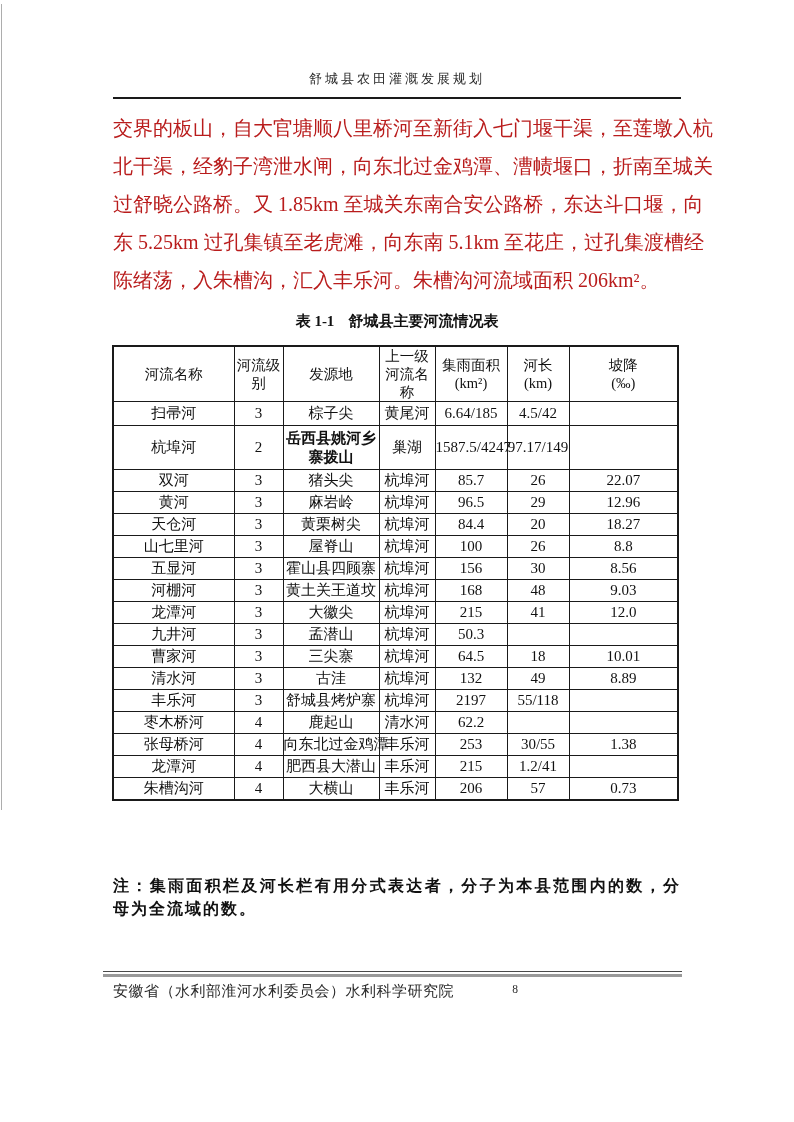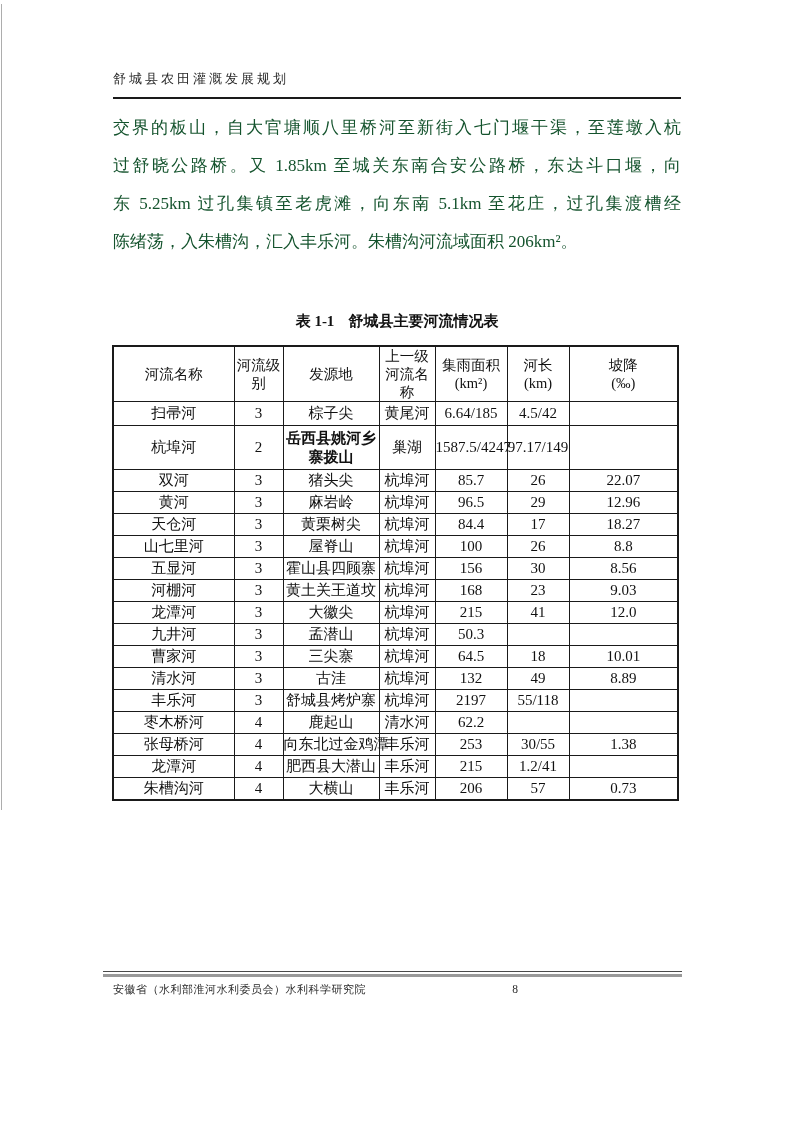--- a/index.html
+++ b/index.html
@@ -10,29 +10,29 @@
     font-family:"Liberation Serif","DejaVu Serif",serif;
     color:#1a1a1a;
     overflow:hidden;
   }
   .edge-line{
     position:absolute;left:1px;top:4px;width:1px;height:806px;
     background:#adadad;
   }
   .header-title{
     position:absolute;top:70px;left:113px;width:568px;
-    text-align:left;font-size:13px;letter-spacing:3px;color:#2a2a2a;
+    text-align:center;font-size:13px;letter-spacing:3px;color:#2a2a2a;
   }
   .header-rule{
     position:absolute;top:97px;left:113px;width:568px;height:0;
     border-top:2px solid #1a1a1a;
   }
   .body-par{
     position:absolute;top:109px;left:113px;width:568px;
-    font-size:17px;color:#14532d;
+    font-size:20px;color:#b91c1c;
   }
   .body-par .pline{
     height:38px;line-height:38px;white-space:nowrap;
     text-align:justify;text-align-last:justify;
   }
   .body-par .pline.last{text-align-last:left;}
   .tbl-caption{
     position:absolute;top:312px;left:113px;width:568px;
     text-align:center;font-weight:bold;font-size:15px;color:#111;
   }
@@ -58,39 +58,40 @@
   .note{
     position:absolute;top:874px;left:113px;width:568px;
     font-size:16px;line-height:23px;letter-spacing:2px;
     font-weight:600;text-align:justify;color:#111;
   }
   .footer-rule{
     position:absolute;top:971px;left:103px;width:579px;height:2px;
     border-top:1px solid #4a4a4a;border-bottom:3px solid #9a9a9a;background:#fff;
   }
   .footer-org{
-    position:absolute;top:982px;left:113px;font-size:11px;color:#2a2a2a;letter-spacing:0.5px;
+    position:absolute;top:982px;left:113px;font-size:15px;color:#2a2a2a;letter-spacing:0.5px;
   }
   .footer-page{
     position:absolute;top:983px;left:505px;width:20px;text-align:center;
     font-size:11.5px;color:#2a2a2a;
   }
 </style>
 </head>
 <body>
 
 <div class="page">
 
   <div class="edge-line"></div>
 
   <div class="header-title">舒城县农田灌溉发展规划</div>
   <div class="header-rule"></div>
 
   <div class="body-par">
     <div class="pline">交界的板山，自大官塘顺八里桥河至新街入七门堰干渠，至莲墩入杭</div>
+    <div class="pline">北干渠，经豹子湾泄水闸，向东北过金鸡潭、漕帻堰口，折南至城关</div>
     <div class="pline">过舒晓公路桥。又 1.85km 至城关东南合安公路桥，东达斗口堰，向</div>
     <div class="pline">东 5.25km 过孔集镇至老虎滩，向东南 5.1km 至花庄，过孔集渡槽经</div>
     <div class="pline last">陈绪荡，入朱槽沟，汇入丰乐河。朱槽沟河流域面积 206km²。</div>
   </div>
 
   <div class="tbl-caption">
     <span class="cap-label">表 1-1</span><span>舒城县主要河流情况表</span>
   </div>
 
   <table class="rivers">
@@ -156,21 +157,21 @@
           <td>96.5</td>
           <td>29</td>
           <td>12.96</td>
         </tr>
         <tr>
           <td>天仓河</td>
           <td>3</td>
           <td>黄栗树尖</td>
           <td>杭埠河</td>
           <td>84.4</td>
-          <td>17</td>
+          <td>20</td>
           <td>18.27</td>
         </tr>
         <tr>
           <td>山七里河</td>
           <td>3</td>
           <td>屋脊山</td>
           <td>杭埠河</td>
           <td>100</td>
           <td>26</td>
           <td>8.8</td>
@@ -183,21 +184,21 @@
           <td>156</td>
           <td>30</td>
           <td>8.56</td>
         </tr>
         <tr>
           <td>河棚河</td>
           <td>3</td>
           <td>黄土关王道坟</td>
           <td>杭埠河</td>
           <td>168</td>
-          <td>23</td>
+          <td>48</td>
           <td>9.03</td>
         </tr>
         <tr>
           <td>龙潭河</td>
           <td>3</td>
           <td>大徽尖</td>
           <td>杭埠河</td>
           <td>215</td>
           <td>41</td>
           <td>12.0</td>
@@ -270,18 +271,19 @@
           <td>4</td>
           <td>大横山</td>
           <td>丰乐河</td>
           <td>206</td>
           <td>57</td>
           <td>0.73</td>
         </tr>
       </tbody>
   </table>
 
+  <div class="note">注：集雨面积栏及河长栏有用分式表达者，分子为本县范围内的数，分母为全流域的数。</div>
 
   <div class="footer-rule"></div>
   <div class="footer-org">安徽省（水利部淮河水利委员会）水利科学研究院</div>
   <div class="footer-page">8</div>
 
 </div>
 
 </body></html>

